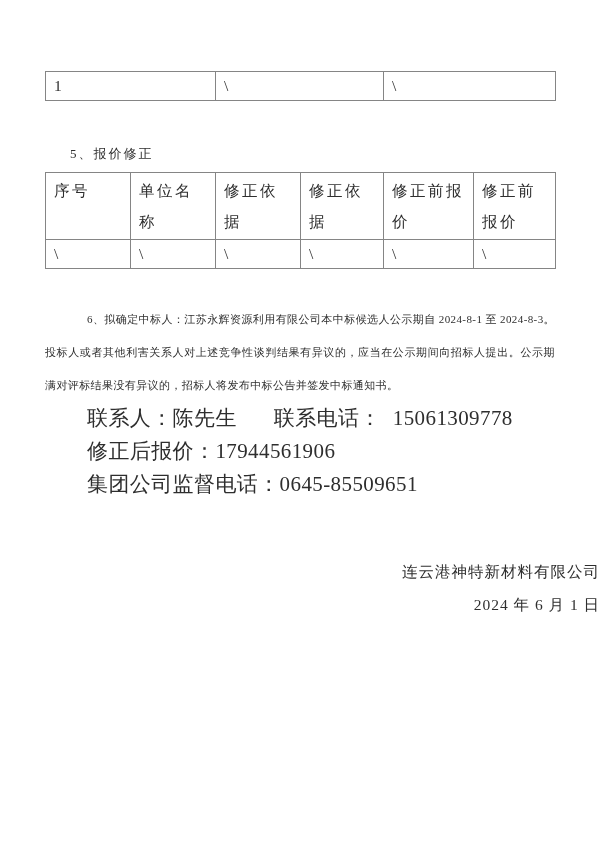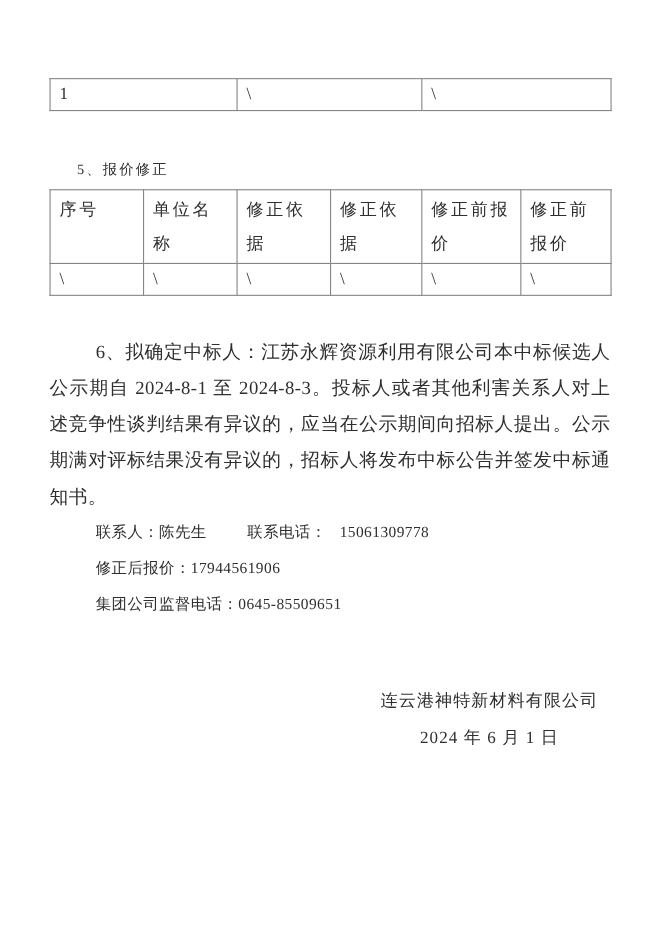--- a/index.html
+++ b/index.html
@@ -50,41 +50,41 @@
   table.tbl-corr th {
     letter-spacing: 2.5px;
     line-height: 31px;
     height: 66px;
     padding: 2px 6px 2px 8px;
   }
   table.tbl-corr td.datacell { height: 28px; }
 
   .para {
     margin-top: 34px;
-    font-size: 17px;
+    font-size: 11px;
     line-height: 33px;
     text-align: justify;
     text-indent: 42px;
     letter-spacing: 0.4px;
   }
   .contact-line {
-    font-size: 14px;
+    font-size: 21px;
     line-height: 33px;
     padding-left: 42px;
     letter-spacing: 0.4px;
     white-space: nowrap;
   }
   .contact-line .sp-phone-label { margin-left: 37px; }
   .contact-line .sp-phone-num  { margin-left: 12px; }
 
   .signature {
     margin-top: 54px;
     margin-left: 245px;
     width: 310px;
-    text-align: center;
+    text-align: right;
     font-size: 15.5px;
     line-height: 33px;
   }
   .signature .sig-line { letter-spacing: 1px; }
 </style>
 </head>
 <body>
 
 <div class="page">
 

